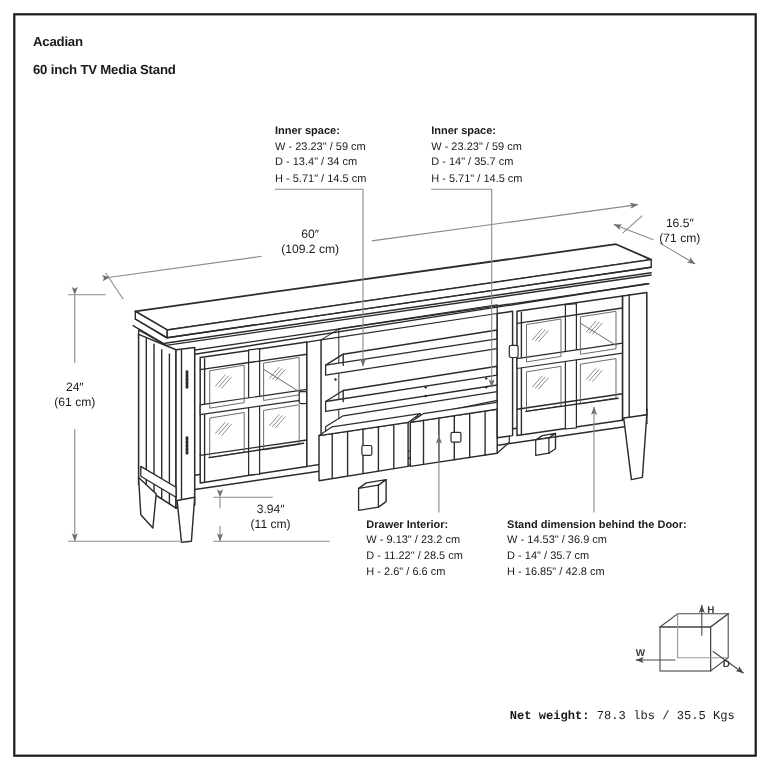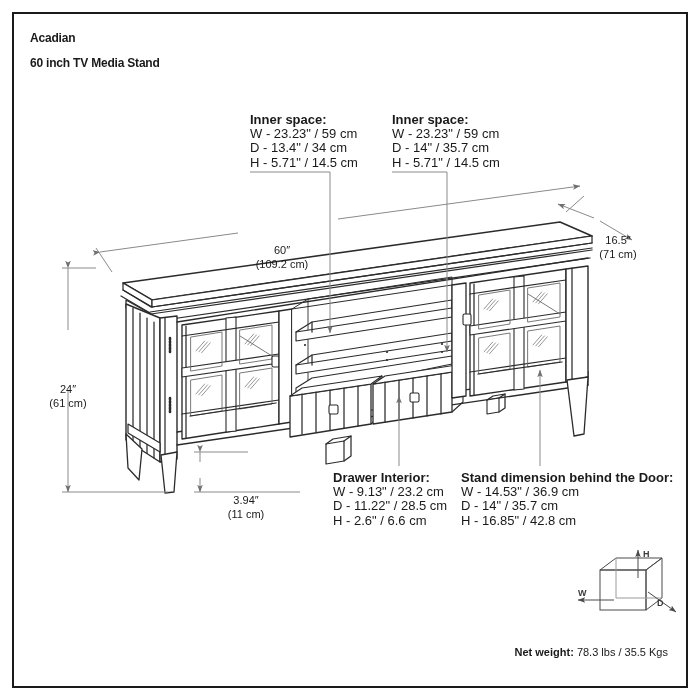--- a/index.html
+++ b/index.html
@@ -3,26 +3,26 @@
 <meta charset="utf-8">
 <style>
   html,body{margin:0;padding:0;background:#ffffff;}
   body{width:700px;height:700px;overflow:hidden;
        font-family:"Liberation Sans","DejaVu Sans",sans-serif;color:#1a1a1a;}
   #page{position:relative;width:700px;height:700px;box-sizing:border-box;}
   #frame{position:absolute;left:12px;top:12px;width:676px;height:676px;
          border:2px solid #1a1a1a;box-sizing:border-box;}
   #title{position:absolute;left:30px;top:26px;width:500px;}
   #title .l{font-size:12px;font-weight:bold;letter-spacing:-0.2px;line-height:25px;}
-  .callout{position:absolute;font-size:13px;line-height:14.2px;white-space:nowrap;}
+  .callout{position:absolute;font-size:10px;line-height:14.2px;white-space:nowrap;}
   .callout .hd{font-weight:bold;}
   .callout .row{}
-  .dimlabel{position:absolute;font-size:11px;line-height:14px;text-align:center;white-space:nowrap;margin-top:37px;}
+  .dimlabel{position:absolute;font-size:11px;line-height:14px;text-align:center;white-space:nowrap;}
   #netweight{position:absolute;right:32px;top:652px;font-size:11px;white-space:nowrap;
-             transform:translateY(-50%);}
+             transform:translateY(-50%);font-family:Liberation Mono, monospace;}
   #netweight b{font-weight:bold;}
   #art{position:absolute;left:0;top:0;width:700px;height:700px;}
   .cubelbl{position:absolute;font-size:9px;font-weight:bold;color:#3a3a3a;}
 </style>
 </head>
 <body>
 
 <div id="page">
 
   <div id="frame"></div>

